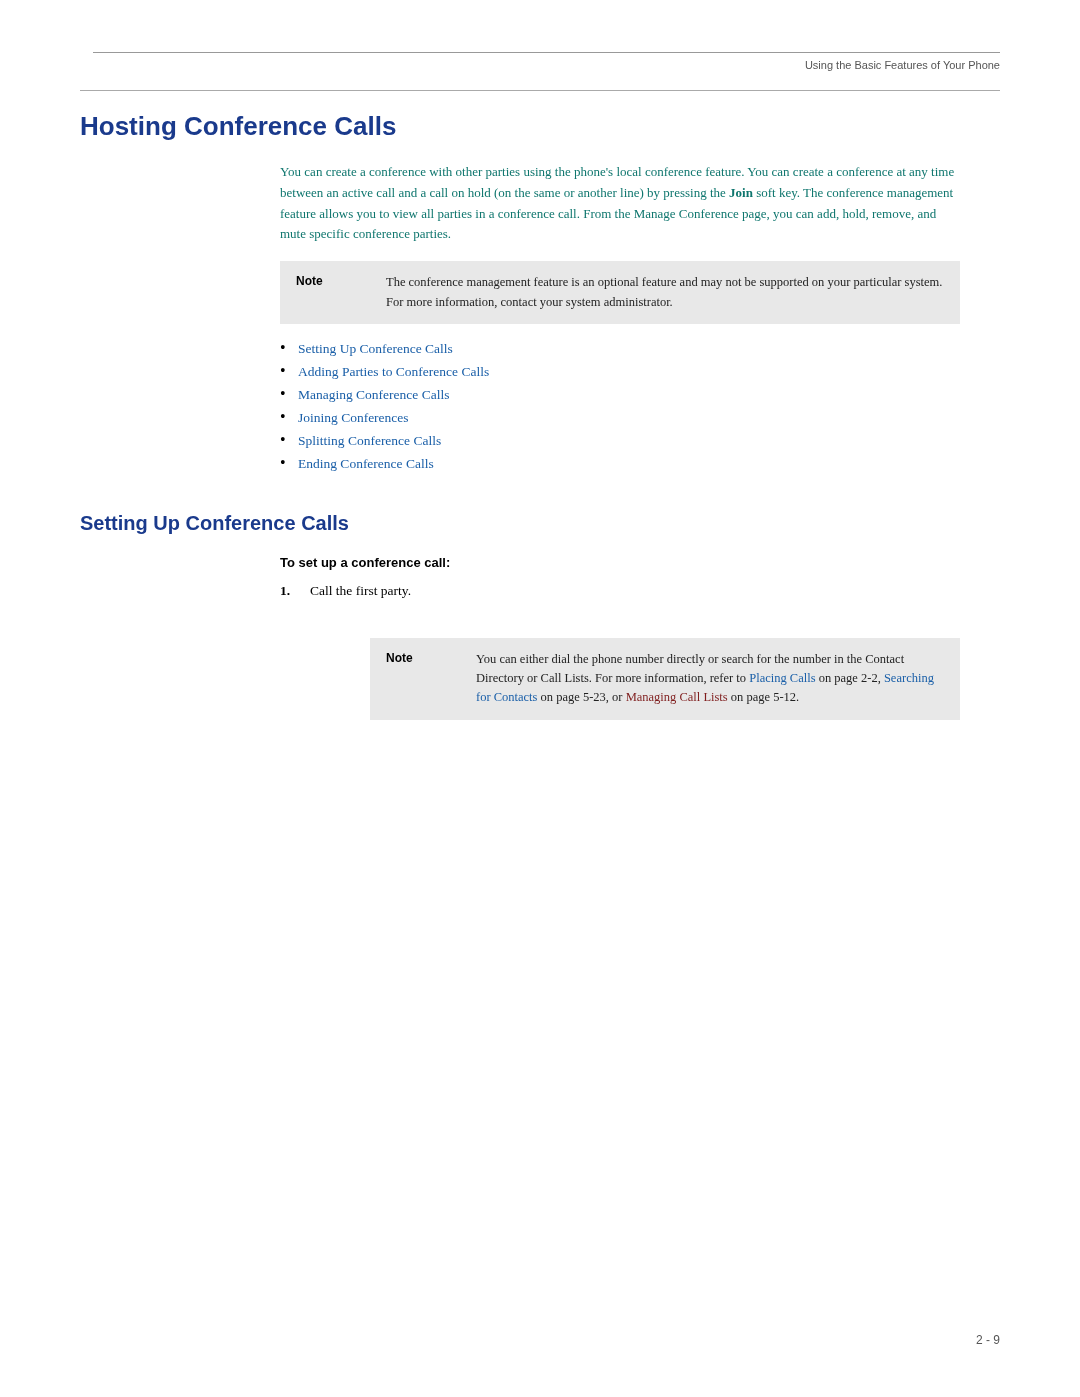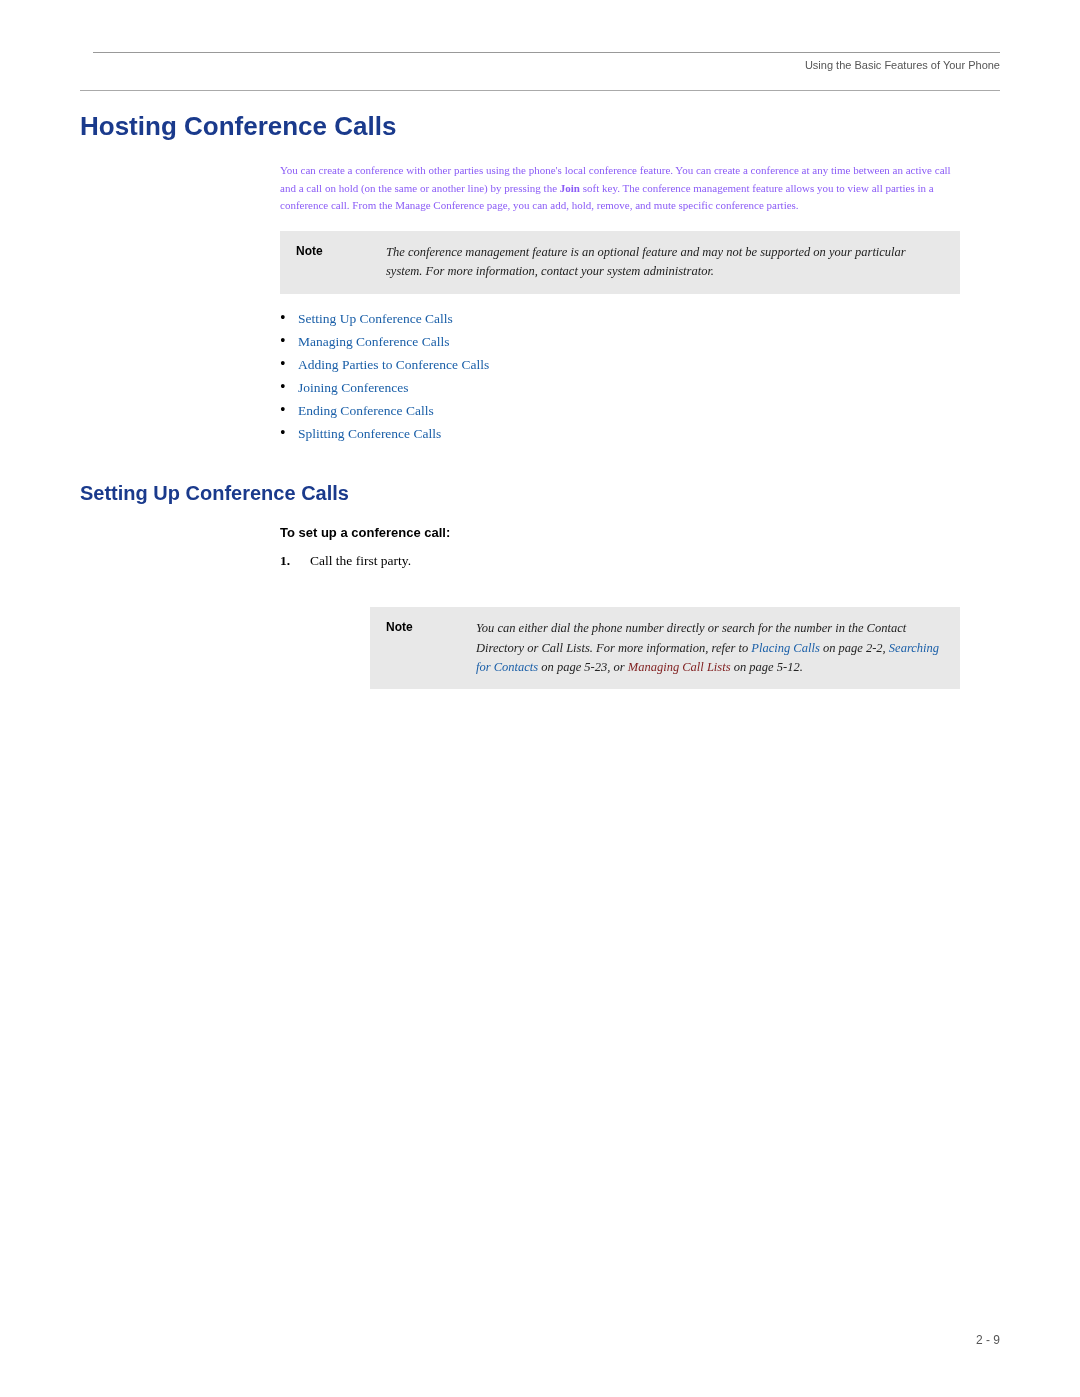--- a/index.html
+++ b/index.html
@@ -58,23 +58,23 @@
       margin-top: 40px;
       margin-bottom: 20px;
     }
 
     .main-content {
       margin-left: 200px;
       margin-right: 40px;
     }
 
     .body-text {
-      font-size: 11px;
+      font-size: 13px;
       line-height: 1.6;
-      color: #8b5cf6;
+      color: #0f766e;
       margin-bottom: 16px;
     }
 
     .body-text b, .body-text strong {
       font-weight: bold;
     }
 
     .note-box {
       background: #e8e8e8;
       padding: 12px 16px;
@@ -91,21 +91,20 @@
       color: #000;
       min-width: 90px;
       padding-top: 1px;
     }
 
     .note-text {
       font-size: 12.5px;
       line-height: 1.55;
       color: #222;
       flex: 1;
-      font-style: italic;
     }
 
     .note-text a {
       color: #1a5fa8;
       text-decoration: none;
     }
 
     .intro-text {
       font-size: 13.5px;
       line-height: 1.6;
@@ -212,33 +211,33 @@
         <span class="note-label">Note</span>
         <span class="note-text">The conference management feature is an optional feature and may not be supported on your particular system. For more information, contact your system administrator.</span>
       </div>
 
 
       <ul class="bullet-list">
         <li>
           <a href="#">Setting Up Conference Calls</a>
         </li>
         <li>
+          <a href="#">Adding Parties to Conference Calls</a>
+        </li>
+        <li>
           <a href="#">Managing Conference Calls</a>
         </li>
         <li>
-          <a href="#">Adding Parties to Conference Calls</a>
-        </li>
-        <li>
           <a href="#">Joining Conferences</a>
         </li>
         <li>
+          <a href="#">Splitting Conference Calls</a>
+        </li>
+        <li>
           <a href="#">Ending Conference Calls</a>
-        </li>
-        <li>
-          <a href="#">Splitting Conference Calls</a>
         </li>
       </ul>
 
     </div>
 
     <h2 class="subsection-title">Setting Up Conference Calls</h2>
 
     <div class="main-content">
 
       <p class="procedure-label">To set up a conference call:</p>

